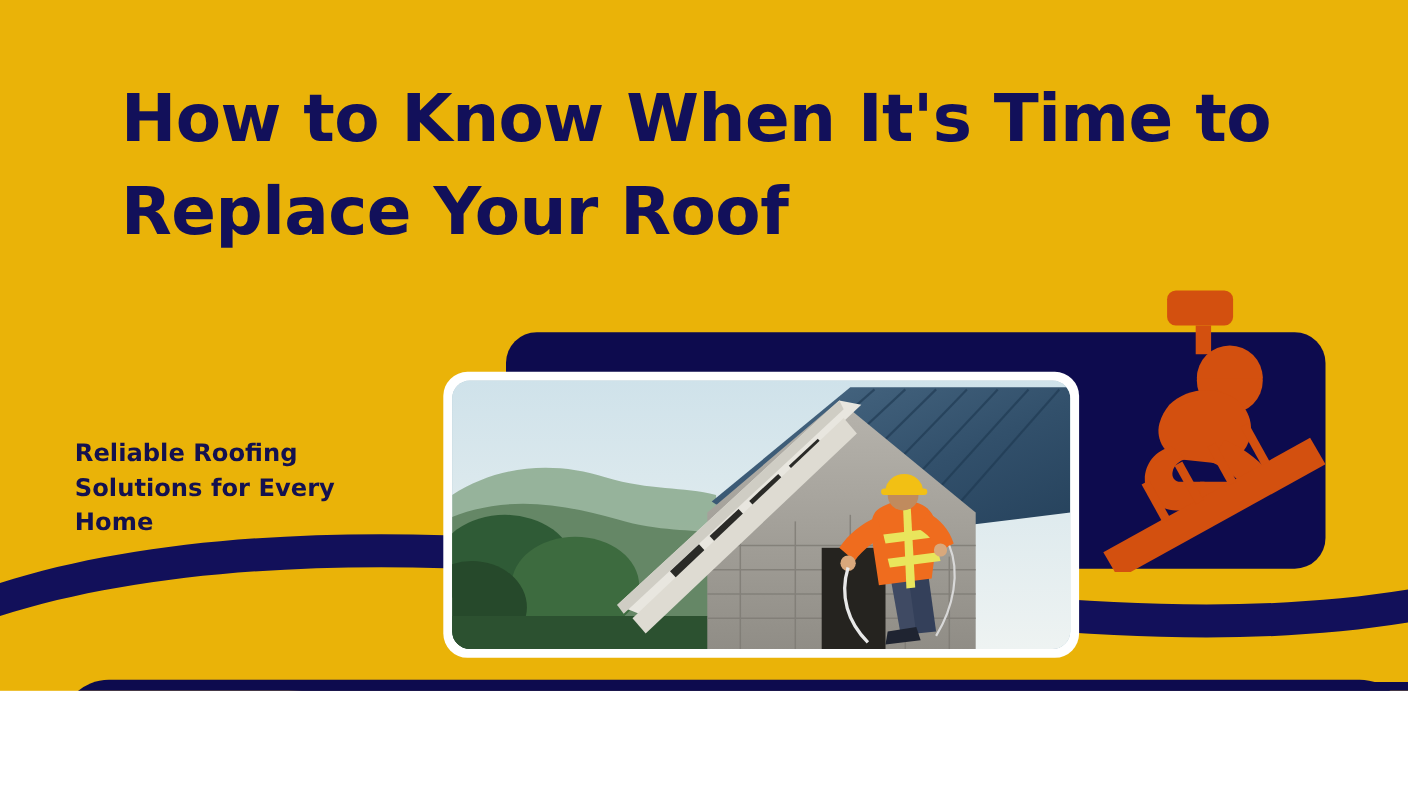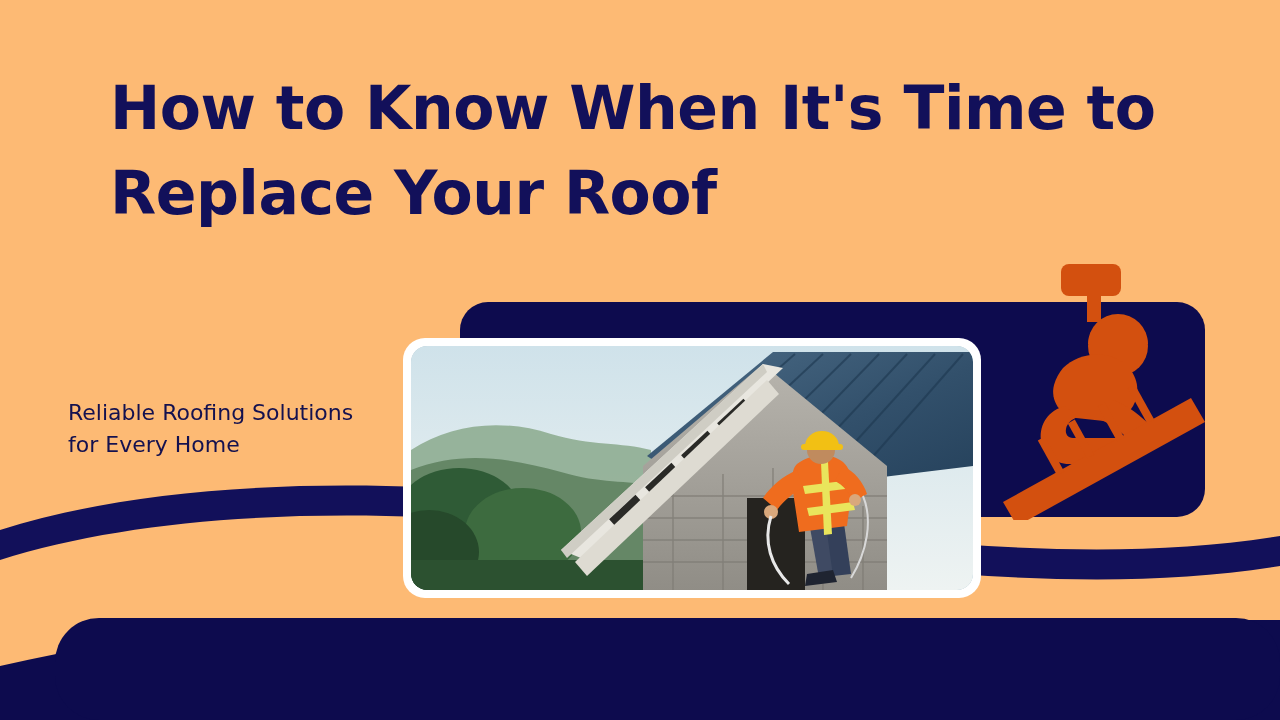--- a/index.html
+++ b/index.html
@@ -10,22 +10,22 @@
     width: 1280px;
     height: 720px;
     overflow: hidden;
     background: #ffffff;
     font-family: "DejaVu Sans", sans-serif;
   }
 
   .slide {
     position: relative;
     width: 1280px;
-    height: 720px;
-    background: #fdba74;
+    height: 628px;
+    background: #eab308;
     overflow: hidden;
   }
 
   
   .wave-band {
     position: absolute;
     left: 0;
     top: 470px;
     width: 1280px;
     height: 250px;
@@ -51,21 +51,21 @@
 
   
   .subtitle {
     position: absolute;
     left: 68px;
     top: 397px;
     width: 300px;
     font-size: 22px;
     line-height: 1.44;
     color: #14114f;
-    font-weight: normal;
+    font-weight: bold;
   }
 
   
   .navy-card {
     position: absolute;
     left: 460px;
     top: 302px;
     width: 745px;
     height: 215px;
     background: #0d0b4e;

